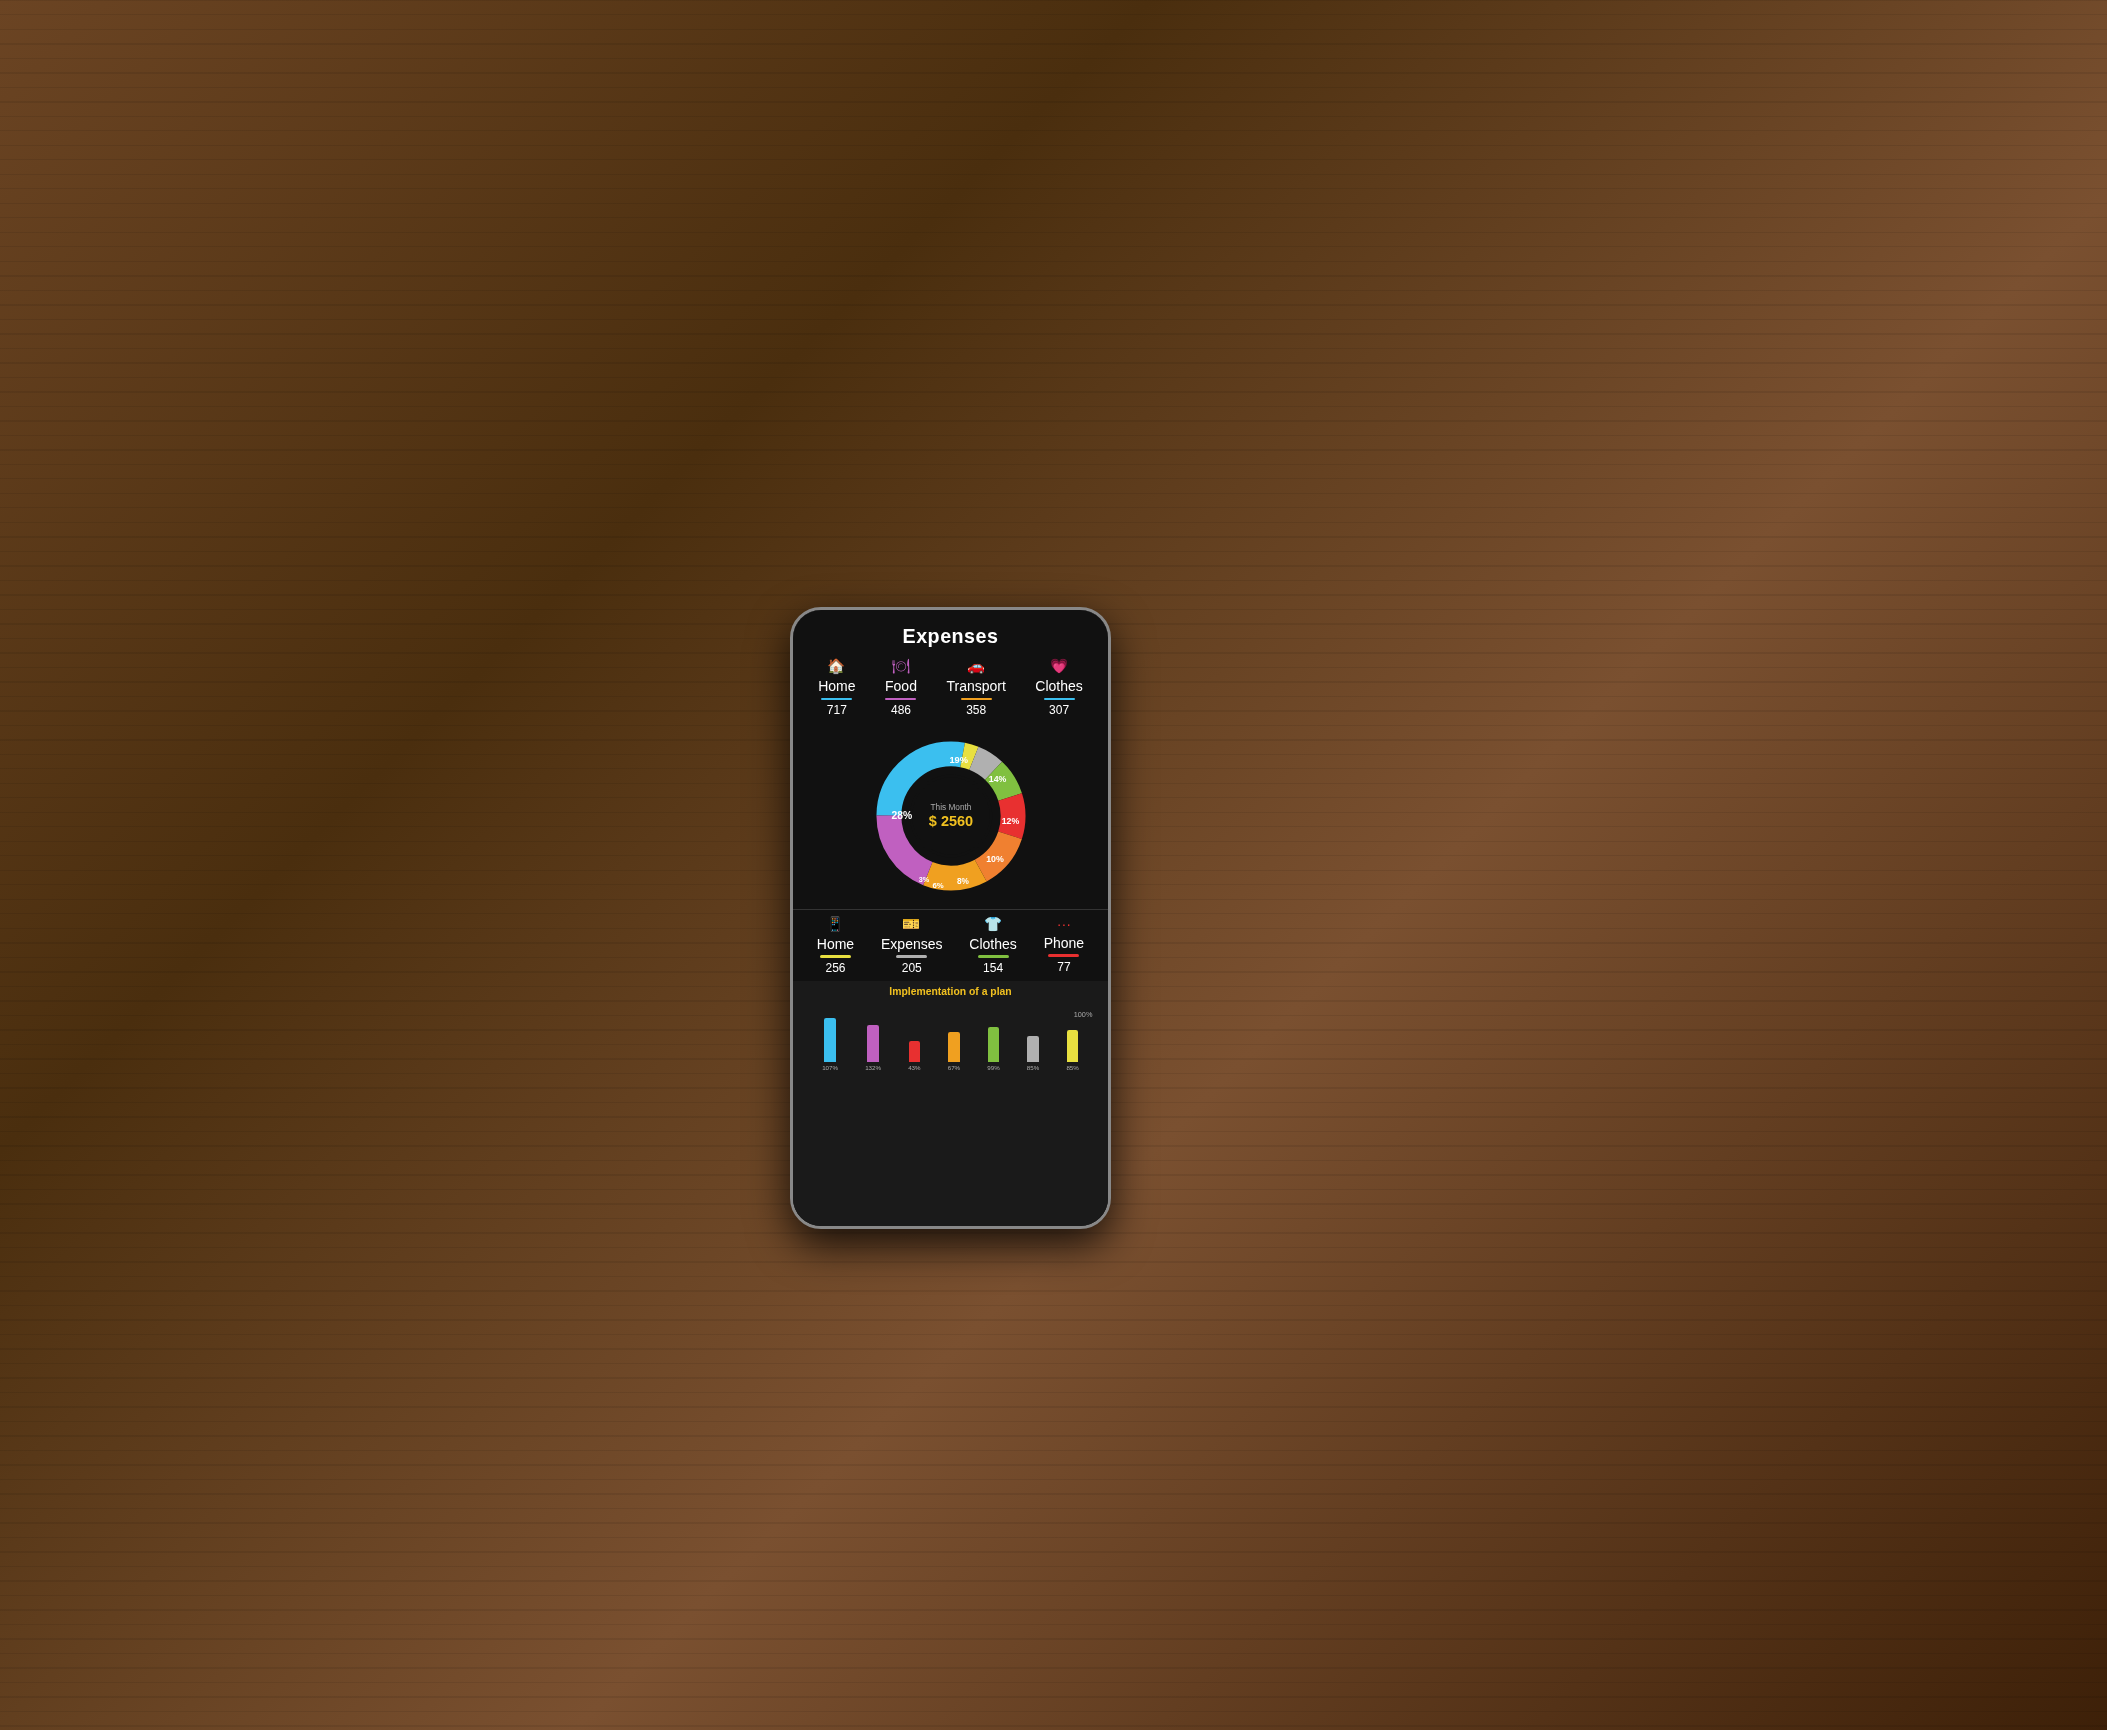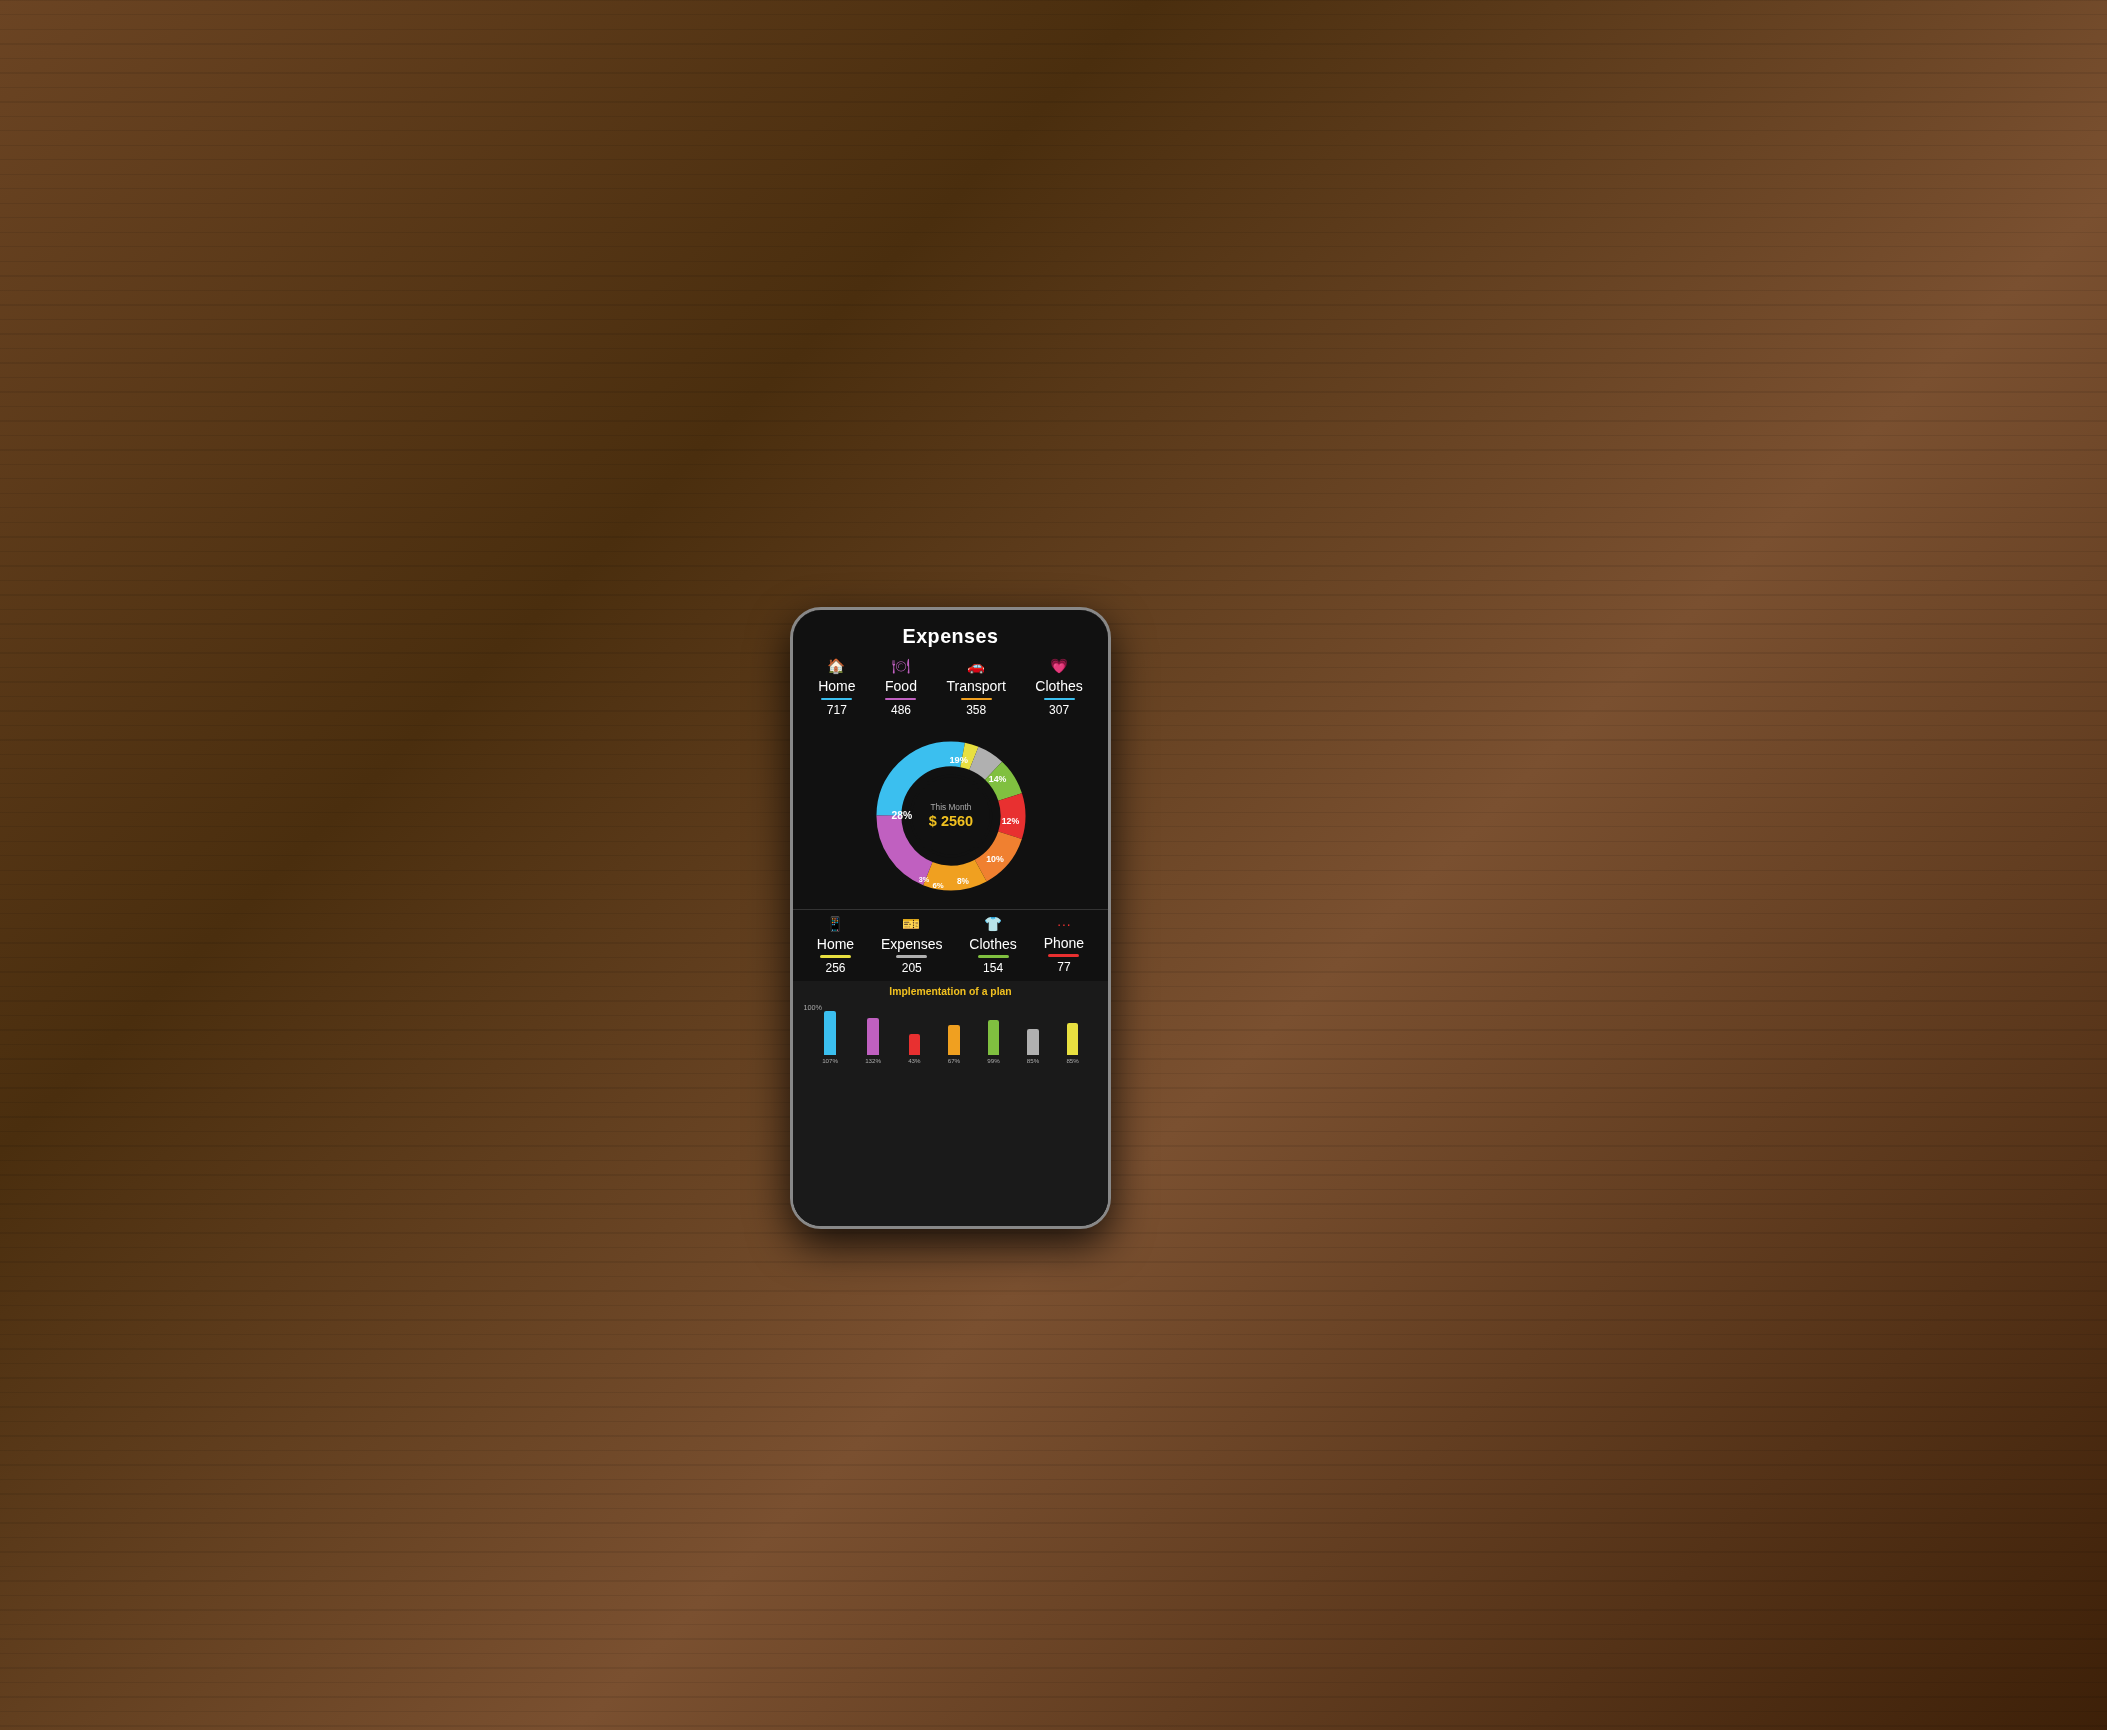--- a/index.html
+++ b/index.html
@@ -132,21 +132,21 @@
       background: #1a1a1a;
       padding: 5.2px 10.4px;
       flex: 1;
     }
 
     .impl-title {
       color: #f0c020;
       font-size: 10.4px;
       font-weight: bold;
       text-align: center;
-      margin-bottom: 6px;
+      margin-bottom: 13px;
     }
 
     .impl-bars-row {
       display: flex;
       justify-content: space-around;
       align-items: flex-end;
       height: 52px;
       padding: 0 5.2px;
     }
 
@@ -279,21 +279,21 @@
         <div class="category-item">
           <span class="cat-icon" style="color:#e83030;">···</span>
           <span class="cat-label">Phone</span>
           <div class="cat-bar" style="background:#e83030;"></div>
           <span class="cat-value">77</span>
         </div>
       </div>
 
       <div class="impl-section">
         <div class="impl-title">Implementation of a plan</div>
-        <div style="color:#aaa;font-size:7.3px;text-align:left;padding-right:5.2px;">100%</div>
+        <div style="color:#aaa;font-size:7.3px;text-align:right;padding-right:5.2px;">100%</div>
         <div class="impl-bars-row">
 
           <div class="impl-bar-item">
             <div class="impl-bar" style="background:#3bbfef;height:44px;"></div>
             <span class="impl-bar-pct">107%</span>
           </div>
 
           <div class="impl-bar-item">
             <div class="impl-bar" style="background:#c060c0;height:37px;"></div>
             <span class="impl-bar-pct">132%</span>

